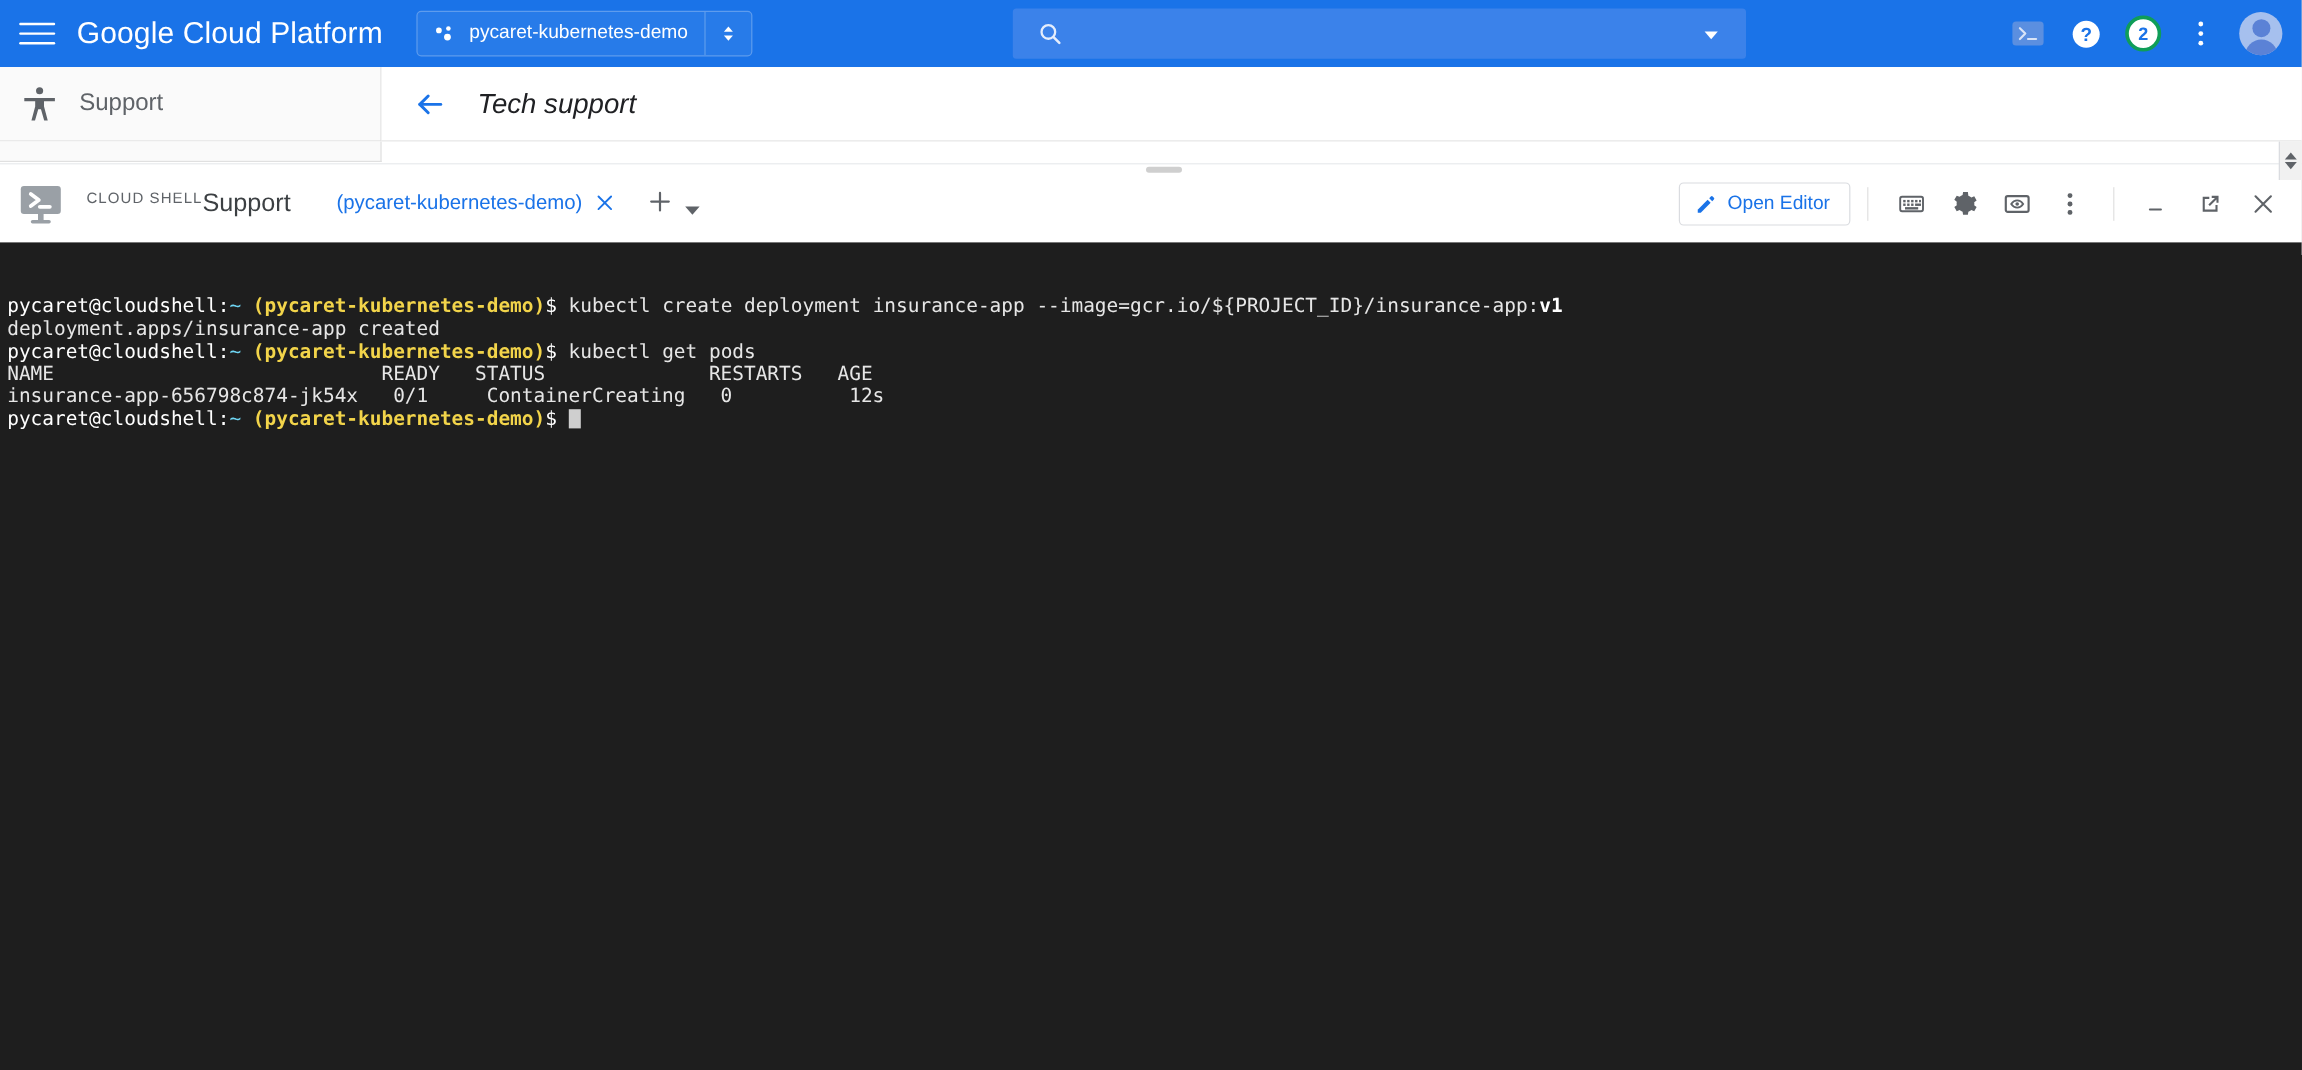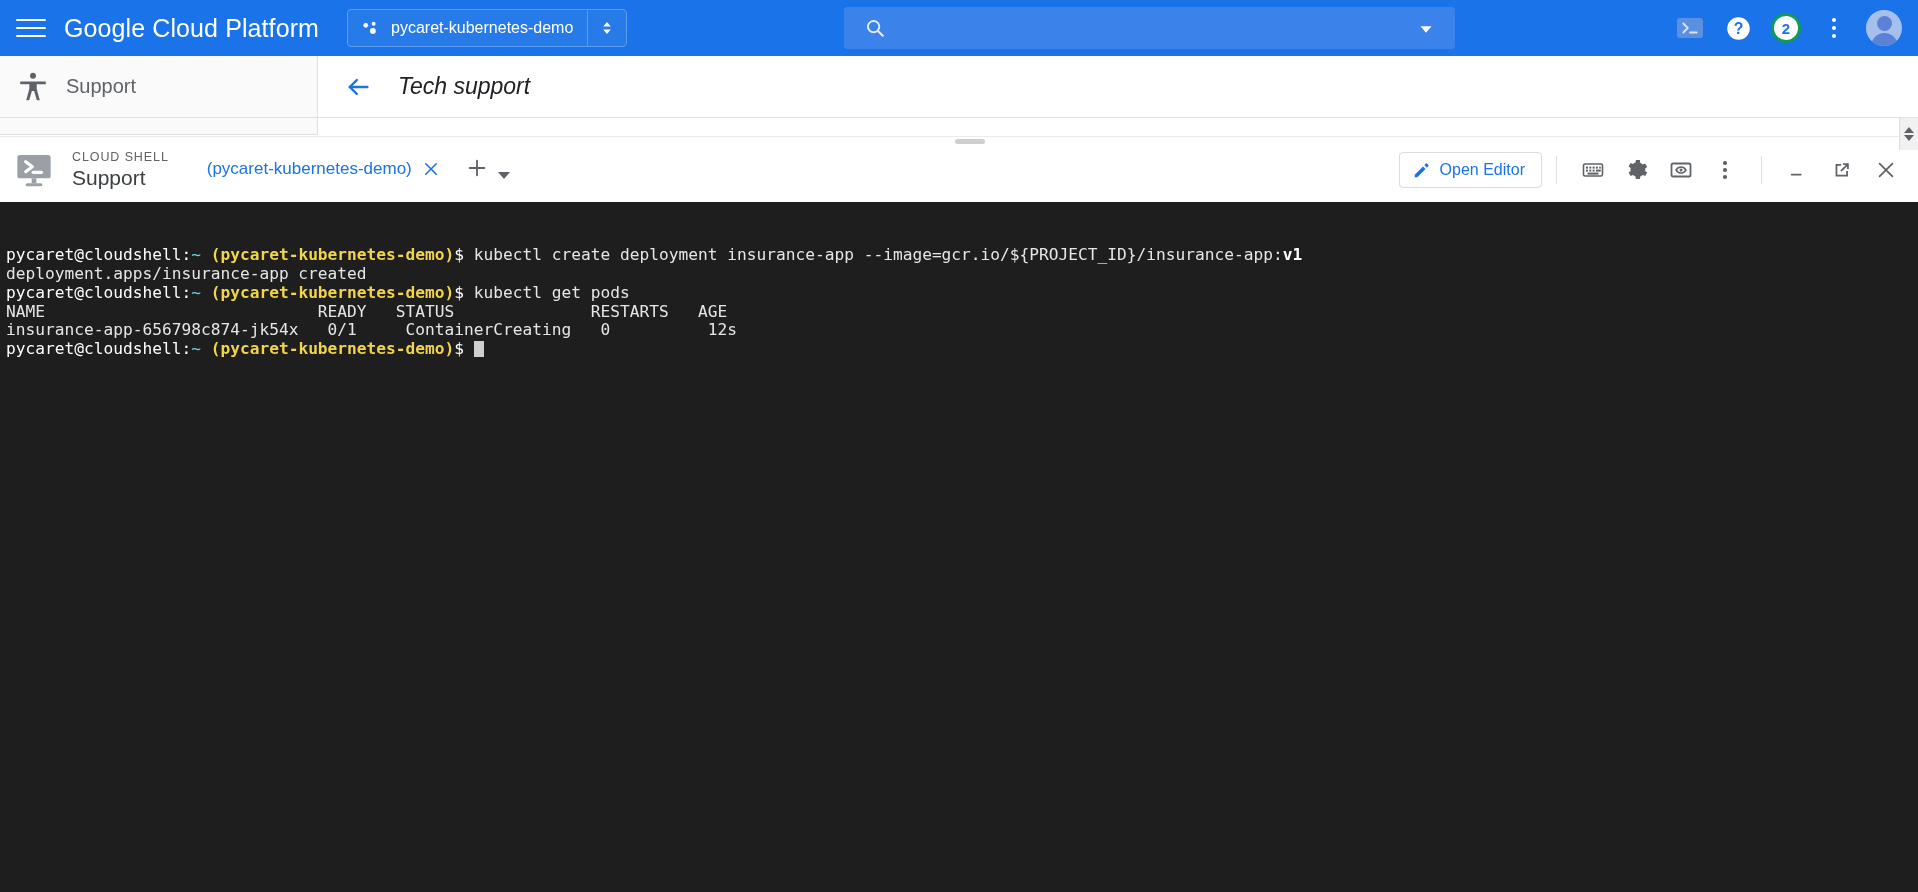--- a/index.html
+++ b/index.html
@@ -112,21 +112,21 @@
   .mini-scroll .up { border-bottom:6px solid #5f6368; }
   .mini-scroll .dn { border-top:6px solid #5f6368; }
 
   
   .shell-header {
     position:absolute; left:0; top:136px; width:1918px; height:66px;
     background:#fff; display:flex; align-items:center;
     border-top:1px solid #e8eaed;
   }
   .shell-logo { width:40px; height:40px; margin-left:14px; margin-right:18px; flex:none; }
-  .shell-titles { display:flex; flex-direction:column; }
+  .shell-titles { display:flex; }
   .shell-kicker { font-size:12.5px; letter-spacing:.9px; color:#5f6368; text-transform:uppercase; line-height:16px; }
   .shell-name { font-size:21px; color:#3c4043; line-height:26px; }
   .tab-area { display:flex; align-items:flex-end; margin-left:38px; padding-bottom:4px; }
   .tab-active { display:flex; align-items:center; }
   .tab-label { color:#1a73e8; font-size:17px; white-space:nowrap; cursor:pointer; }
   .tab-close { margin-left:10px; width:18px; height:18px; cursor:pointer; }
   .tab-plus { margin-left:26px; width:22px; height:22px; cursor:pointer; }
   .tab-caret { margin-left:10px; width:0;height:0;border-left:6px solid transparent;border-right:6px solid transparent;border-top:7px solid #5f6368; cursor:pointer; }
 
   .shell-tools { position:absolute; right:10px; top:0; height:66px; display:flex; align-items:center; }

